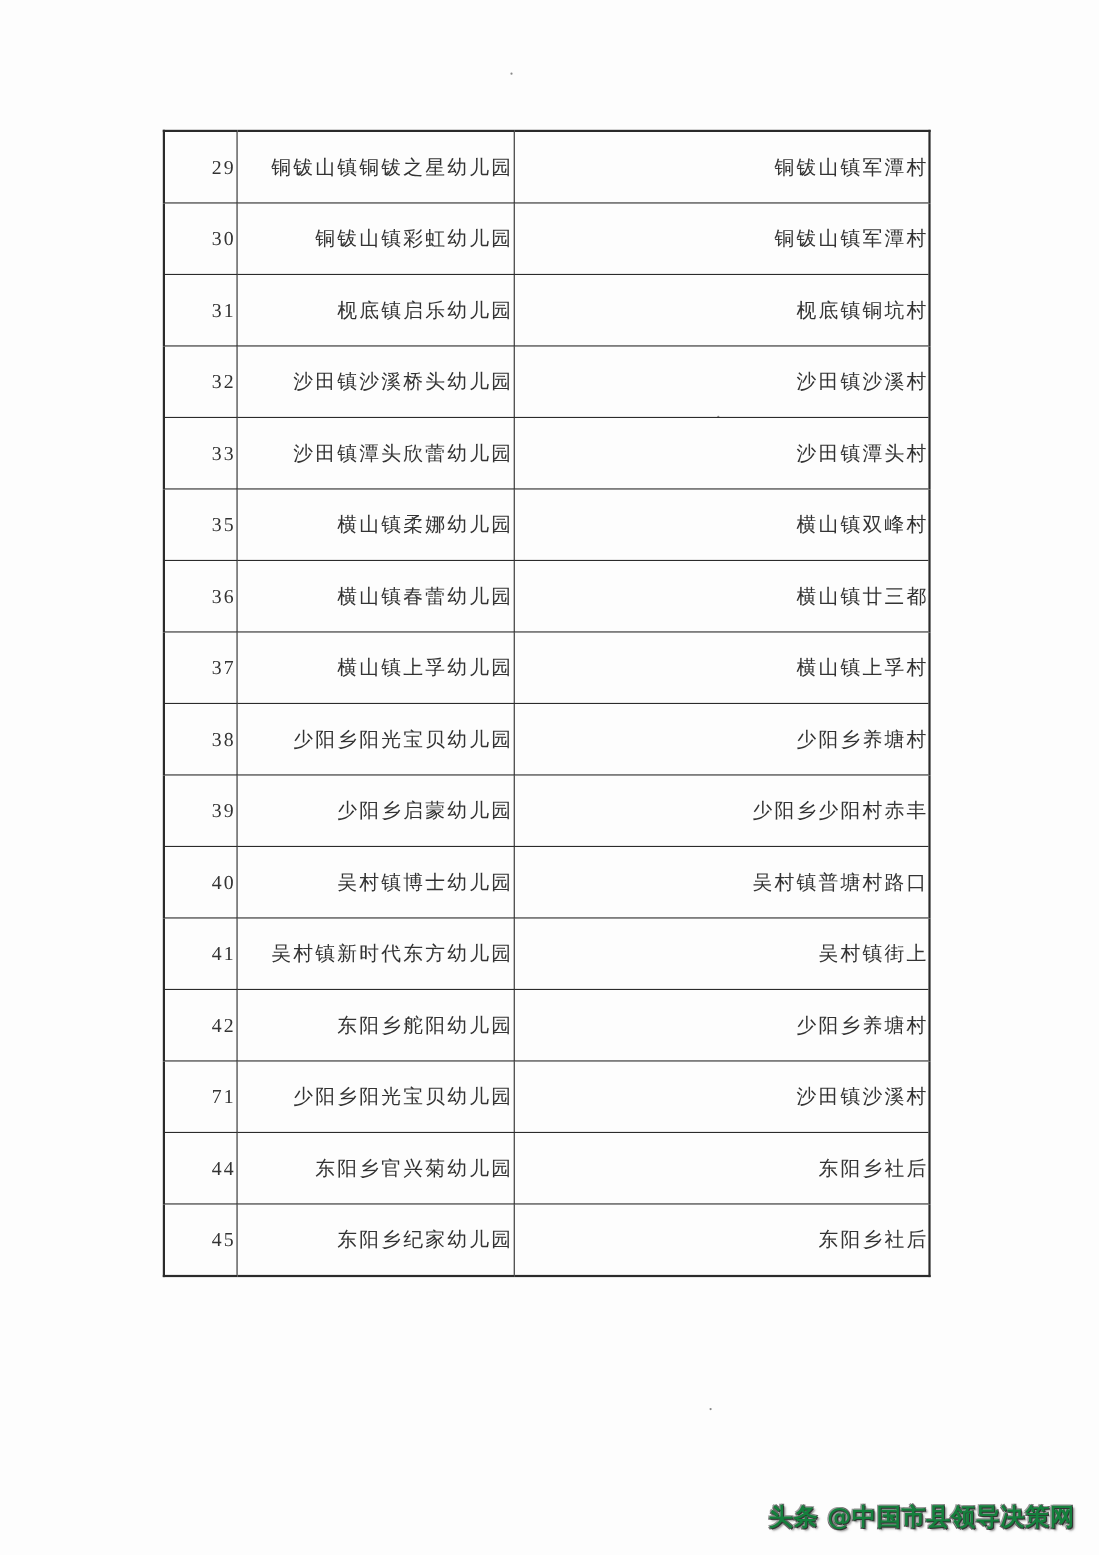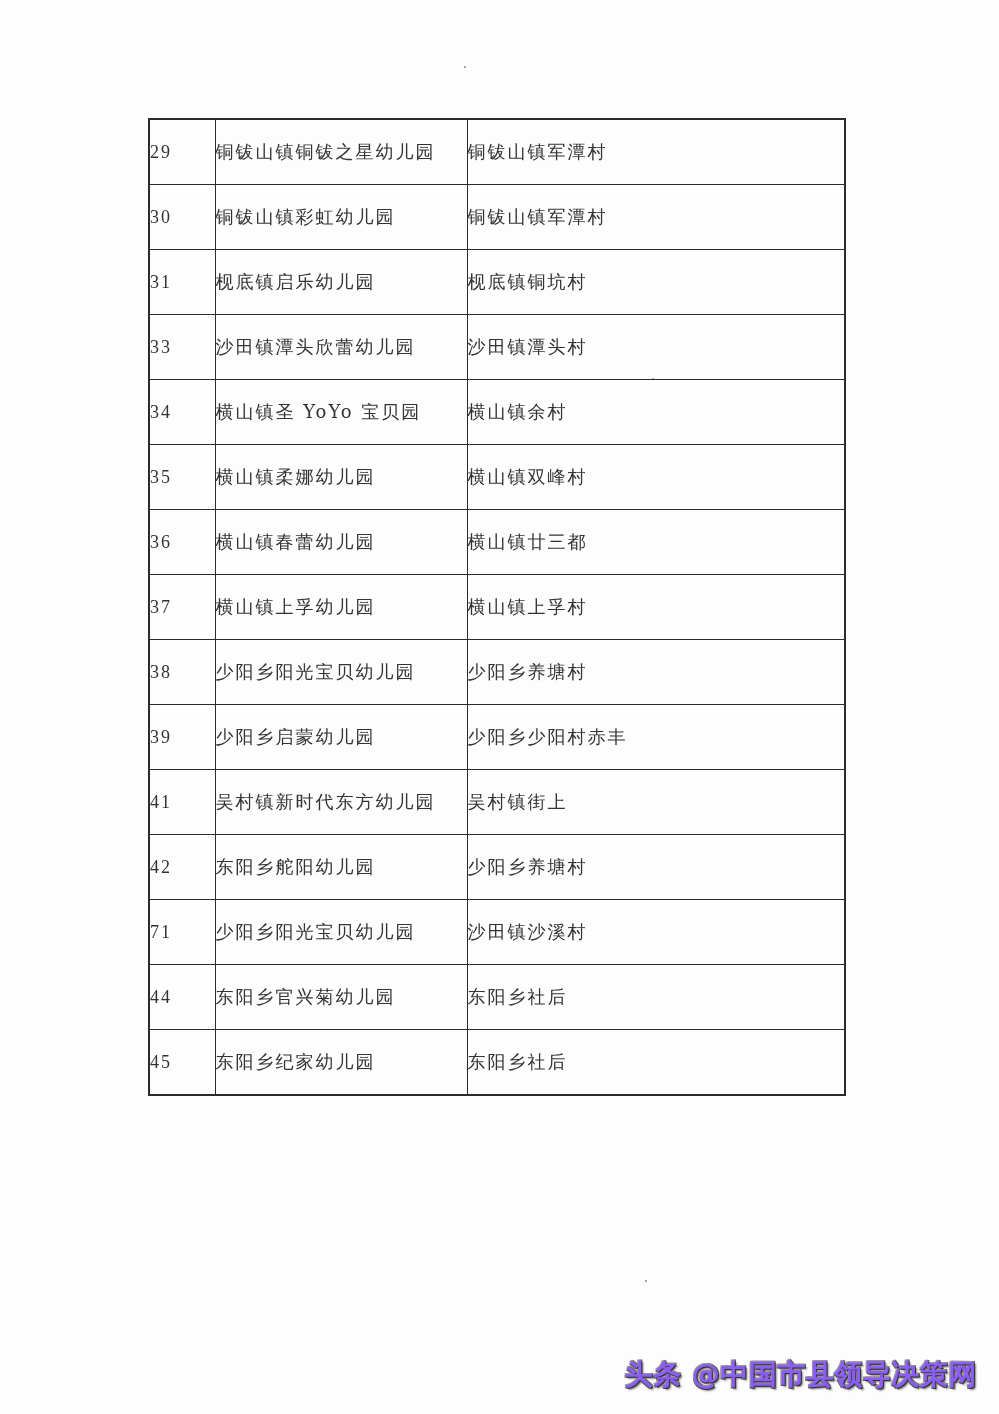--- a/index.html
+++ b/index.html
@@ -29,21 +29,21 @@
     }
     table.roster {
       border-collapse: collapse;
       width: 696px;
       table-layout: fixed;
     }
     table.roster td {
       border: 1.5px solid #2b2b2b;
       height: 64px;
       padding: 0;
-      text-align: left;
+      text-align: right;
       vertical-align: middle;
       font-size: 18px;
       letter-spacing: 2px;
       color: #333;
     }
     table.roster tr:first-child td { border-top-width: 2px; }
     table.roster tr:last-child td { border-bottom-width: 2.5px; }
     table.roster td:first-child { border-left-width: 2px; }
     table.roster td:last-child { border-right-width: 2px; }
     col.c-num { width: 66px; }
@@ -52,22 +52,22 @@
     td.num {
       font-family: "Liberation Serif", "DejaVu Serif", serif;
       font-size: 17px;
       letter-spacing: 0;
     }
     .watermark {
       position: absolute;
       right: 22px;
       bottom: 20px;
       font-family: "DejaVu Sans", "Liberation Sans", sans-serif;
-      font-size: 28px;
-      color: #8b5cf6;
+      font-size: 22px;
+      color: #15803d;
       letter-spacing: 0.5px;
       text-shadow:
         1px 1px 0 #333,
         -1px -1px 0 #999,
         1px -1px 0 #666,
         -1px 1px 0 #666,
         2px 2px 2px rgba(0,0,0,0.5);
       font-weight: bold;
     }
     .speck {
@@ -103,28 +103,28 @@
             <td class="num">30</td>
             <td>铜钹山镇彩虹幼儿园</td>
             <td>铜钹山镇军潭村</td>
           </tr>
         <tr>
             <td class="num">31</td>
             <td>枧底镇启乐幼儿园</td>
             <td>枧底镇铜坑村</td>
           </tr>
         <tr>
+            <td class="num">32</td>
+            <td>沙田镇沙溪桥头幼儿园</td>
+            <td>沙田镇沙溪村</td>
+          </tr>
+        <tr>
             <td class="num">33</td>
             <td>沙田镇潭头欣蕾幼儿园</td>
             <td>沙田镇潭头村</td>
-          </tr>
-        <tr>
-            <td class="num">34</td>
-            <td>横山镇圣 YoYo 宝贝园</td>
-            <td>横山镇余村</td>
           </tr>
         <tr>
             <td class="num">35</td>
             <td>横山镇柔娜幼儿园</td>
             <td>横山镇双峰村</td>
           </tr>
         <tr>
             <td class="num">36</td>
             <td>横山镇春蕾幼儿园</td>
             <td>横山镇廿三都</td>
@@ -136,20 +136,25 @@
           </tr>
         <tr>
             <td class="num">38</td>
             <td>少阳乡阳光宝贝幼儿园</td>
             <td>少阳乡养塘村</td>
           </tr>
         <tr>
             <td class="num">39</td>
             <td>少阳乡启蒙幼儿园</td>
             <td>少阳乡少阳村赤丰</td>
+          </tr>
+        <tr>
+            <td class="num">40</td>
+            <td>吴村镇博士幼儿园</td>
+            <td>吴村镇普塘村路口</td>
           </tr>
         <tr>
             <td class="num">41</td>
             <td>吴村镇新时代东方幼儿园</td>
             <td>吴村镇街上</td>
           </tr>
         <tr>
             <td class="num">42</td>
             <td>东阳乡舵阳幼儿园</td>
             <td>少阳乡养塘村</td>

